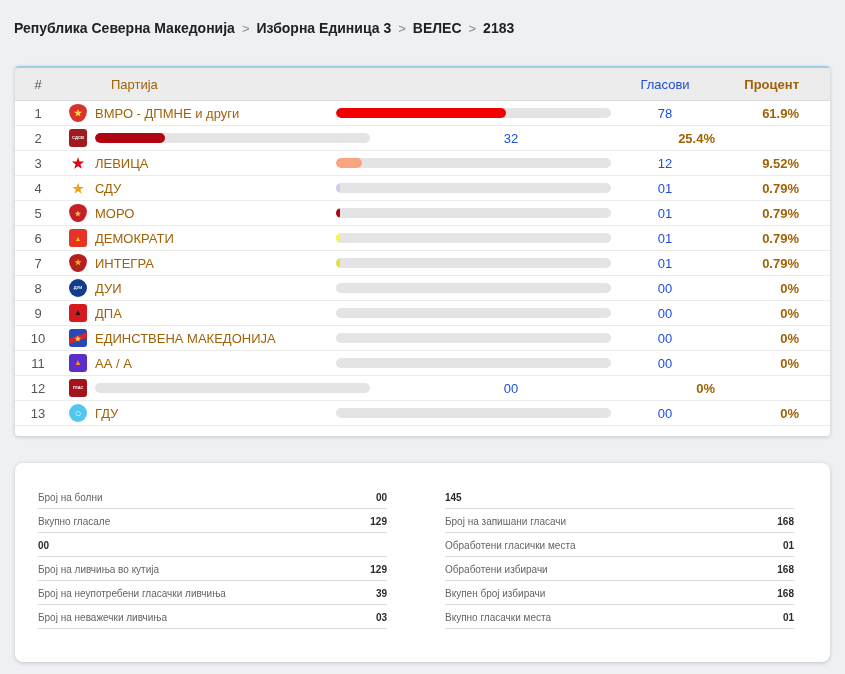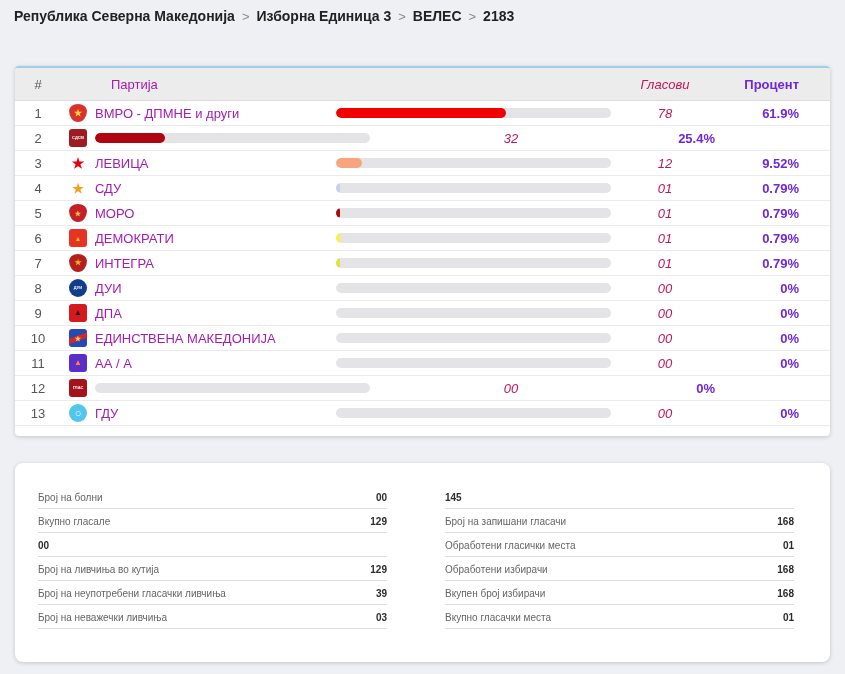--- a/index.html
+++ b/index.html
@@ -5,21 +5,21 @@
   * { margin:0; padding:0; box-sizing:border-box; }
   html,body { width:845px; height:674px; overflow:hidden; }
   body {
     background:#eef0f4;
     font-family:"Liberation Sans", sans-serif;
     position:relative;
     color:#333;
   }
   
   .breadcrumb {
-    position:absolute; left:14px; top:8px;
+    position:absolute; left:14px; top:20px;
     font-size:14px; font-weight:bold; color:#212121;
     display:flex; align-items:center; white-space:nowrap;
   }
   .breadcrumb .crumb { cursor:pointer; }
   .breadcrumb .sep { color:#8a8a8a; font-weight:normal; margin:0 7px; font-size:13px; }
 
   
   .results-card {
     position:absolute; left:15px; top:66px; width:815px;
     background:#fff; border-radius:4px;
@@ -35,23 +35,23 @@
     border-bottom:1px solid #ebebeb;
     font-size:13px;
   }
   .t-header {
     height:33px; background:#ececec; border-bottom:1px solid #dcdcdc;
     color:#3c3c3c; border-radius:2px 2px 0 0;
   }
   .t-header .col-party { padding-left:16px; }
   .col-rank { text-align:center; color:#555; }
   .col-logo { display:flex; align-items:center; justify-content:center; }
-  .col-party { color:#a21caf; white-space:nowrap; overflow:hidden; }
-  .col-votes { text-align:center; color:#be185d;font-style:italic; }
-  .col-pct { text-align:right; padding-right:31px; font-weight:bold; color:#6d28d9; }
+  .col-party { color:#a16207; white-space:nowrap; overflow:hidden; }
+  .col-votes { text-align:center; color:#1d4ed8; }
+  .col-pct { text-align:right; padding-right:31px; font-weight:bold; color:#a16207; }
   .logo-box {
     width:18px; height:18px; display:flex; align-items:center; justify-content:center;
     font-weight:bold; line-height:1; overflow:hidden;
   }
   .bar-track {
     width:275px; height:10px; background:#e4e4e6; border-radius:5px; overflow:hidden;
   }
   .bar-fill { height:100%; border-radius:5px; }
 
   

